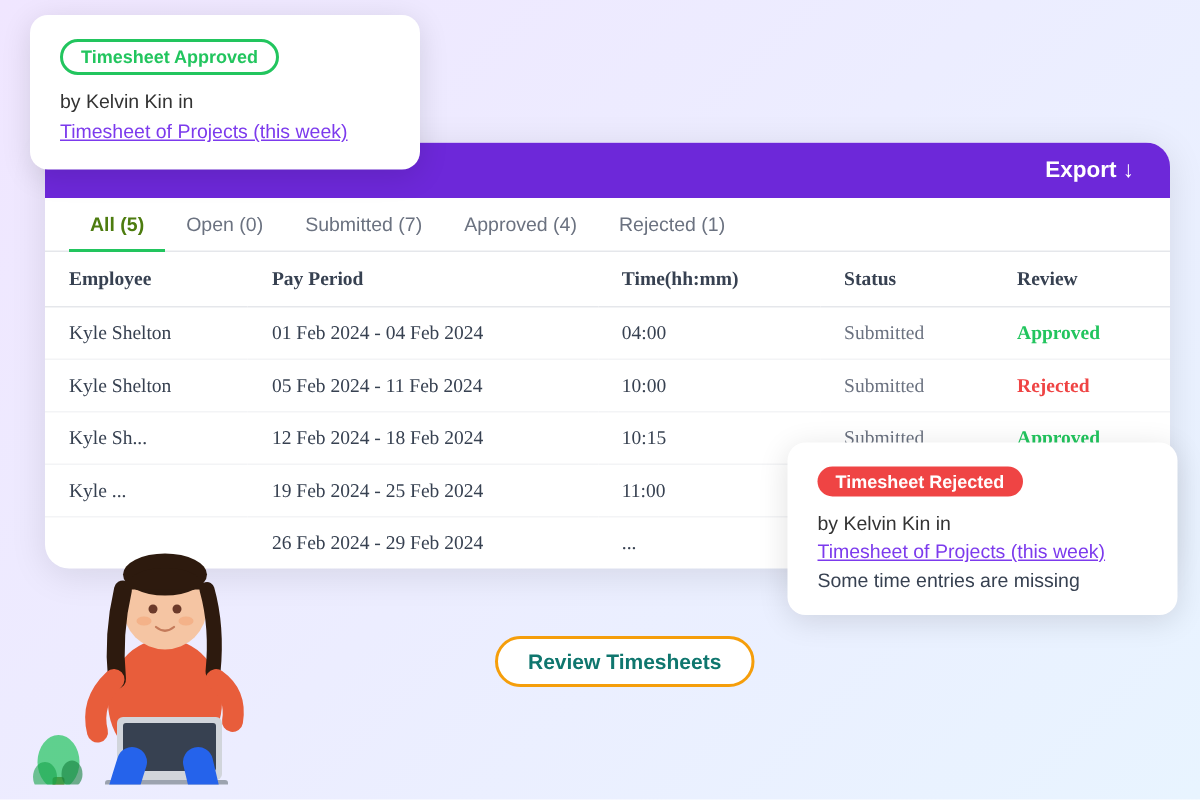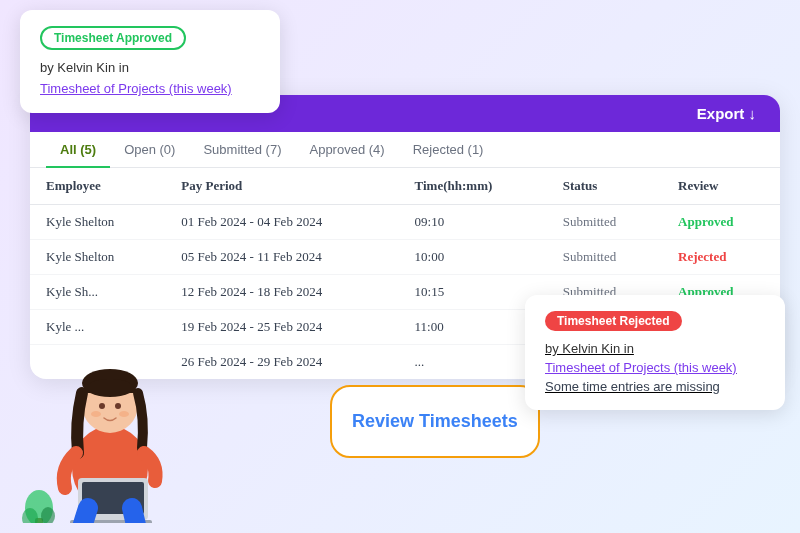--- a/index.html
+++ b/index.html
@@ -152,21 +152,20 @@
     .notification-rejected {
       position: absolute;
       top: 295px;
       right: 15px;
       background: #fff;
       border-radius: 12px;
       padding: 16px 20px;
       box-shadow: 0 4px 20px rgba(0,0,0,0.12);
       z-index: 20;
       min-width: 260px;
-      text-decoration: underline;
     }
     .notification-rejected .badge-rejected {
       display: inline-block;
       background: #ef4444;
       color: #fff;
       font-size: 12px;
       font-weight: 700;
       border-radius: 20px;
       padding: 3px 12px;
       margin-bottom: 10px;
@@ -189,25 +188,25 @@
       color: #374151;
     }
 
     
     .review-btn {
       position: absolute;
       bottom: 75px;
       left: 330px;
       background: #fff;
       border: 2px solid #f59e0b;
-      color: #3b82f6;
-      font-size: 18px;
+      color: #0f766e;
+      font-size: 14px;
       font-weight: 700;
       border-radius: 20px;
-      padding: 24px 20px;
+      padding: 7px 20px;
       cursor: pointer;
       z-index: 15;
     }
 
     
     .character {
       position: absolute;
       bottom: 10px;
       left: 20px;
       width: 180px;
@@ -251,21 +250,21 @@
           <th>Pay Period</th>
           <th>Time(hh:mm)</th>
           <th>Status</th>
           <th>Review</th>
         </tr>
       </thead>
       <tbody id="table-body">
       <tr>
             <td>Kyle Shelton</td>
             <td>01 Feb 2024 - 04 Feb 2024</td>
-            <td>09:10</td>
+            <td>04:00</td>
             <td class="status-submitted">Submitted</td>
             <td class="action-approved">Approved</td>
           </tr>
           <tr>
             <td>Kyle Shelton</td>
             <td>05 Feb 2024 - 11 Feb 2024</td>
             <td>10:00</td>
             <td class="status-submitted">Submitted</td>
             <td class="action-rejected">Rejected</td>
           </tr>

